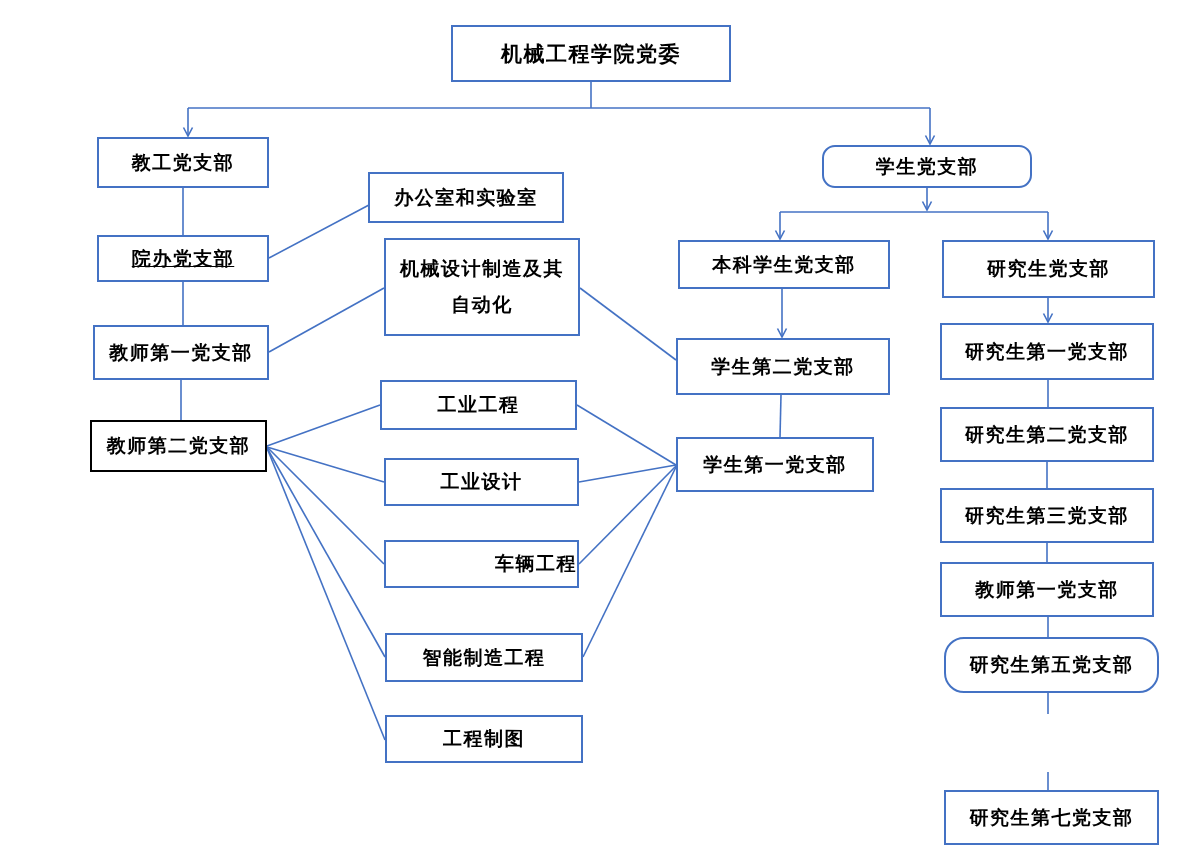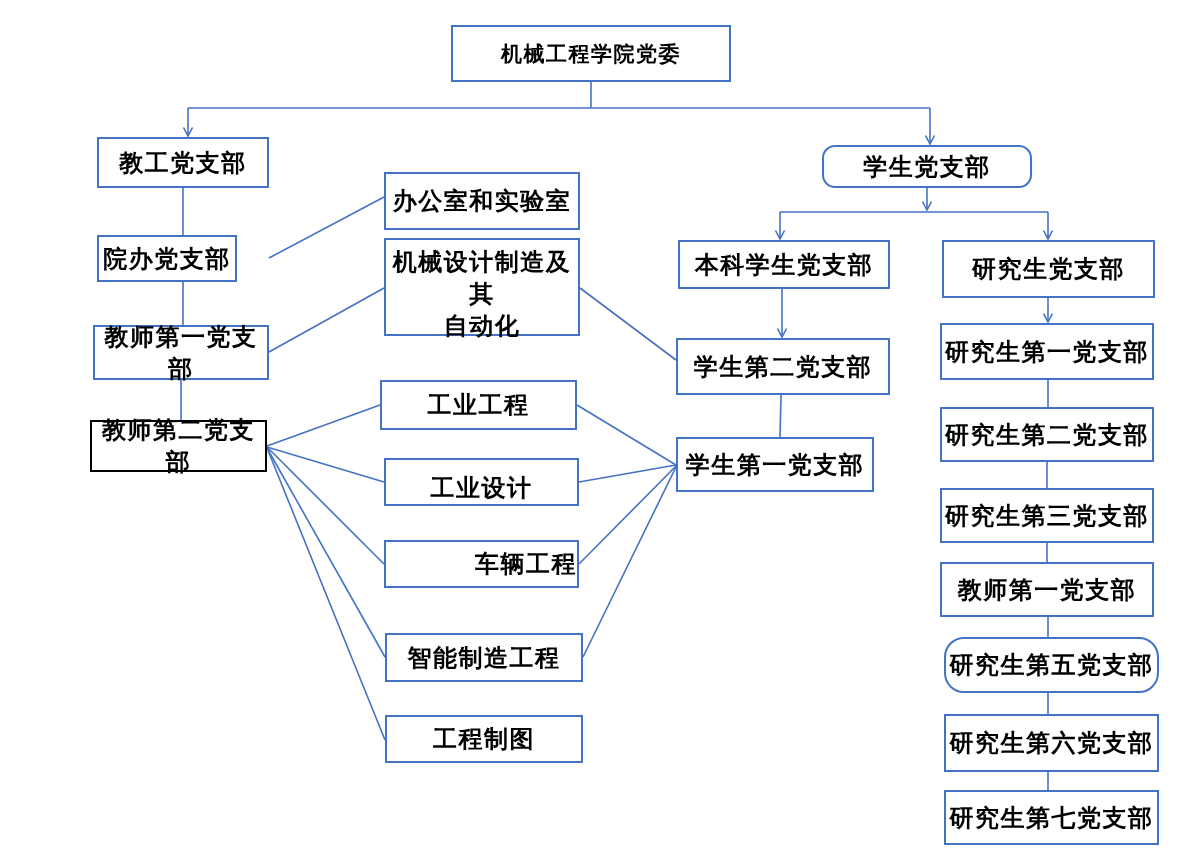--- a/index.html
+++ b/index.html
@@ -8,32 +8,32 @@
   }
   html,body{margin:0;padding:0;background:var(--background);}
   .canvas{position:relative;width:1178px;height:857px;background:var(--background);
           font-family:"Liberation Sans",sans-serif;overflow:hidden;}
   svg.wires{position:absolute;left:0;top:0;z-index:1;}
   .edge{stroke:var(--line);stroke-width:1.6;fill:none;}
   .arrowhead{stroke:var(--line);stroke-width:1.6;fill:none;}
   .node{position:absolute;z-index:2;box-sizing:border-box;background:#fff;
         border:2px solid var(--box_border);display:flex;flex-direction:column;
         align-items:center;justify-content:center;text-align:center;
-        font-weight:bold;font-size:24px;letter-spacing:1.5px;color:var(--text);}
+        font-weight:bold;font-size:19px;letter-spacing:1.5px;color:var(--text);}
   .node.hl{border-color:var(--highlight_border);}
   .node.two-line{justify-content:space-evenly;padding:6px 0;}
   .n-committee{left:451px;top:25px;width:280px;height:57px;font-size:21px;}
   .n-faculty{left:97px;top:137px;width:172px;height:51px;}
-  .n-office{left:97px;top:235px;width:140px;height:47px;}
+  .n-office{left:97px;top:235px;width:172px;height:47px;text-decoration:underline;}
   .n-teacher1{left:93px;top:325px;width:176px;height:55px;}
   .n-teacher2{left:90px;top:420px;width:177px;height:52px;}
-  .n-lab{left:384px;top:172px;width:196px;height:58px;}
+  .n-lab{left:368px;top:172px;width:196px;height:51px;}
   .n-mech{left:384px;top:238px;width:196px;height:98px;}
   .n-ie{left:380px;top:380px;width:197px;height:50px;}
-  .n-id{left:384px;top:458px;width:195px;height:48px;justify-content:flex-end;}
+  .n-id{left:384px;top:458px;width:195px;height:48px;}
   .n-vehicle{left:384px;top:540px;width:195px;height:48px;align-items:flex-end;}
   .n-im{left:385px;top:633px;width:198px;height:49px;}
   .n-draw{left:385px;top:715px;width:198px;height:48px;}
   .n-student{left:822px;top:145px;width:210px;height:43px;border-radius:13px;}
   .n-ug{left:678px;top:240px;width:212px;height:49px;}
   .n-s2{left:676px;top:338px;width:214px;height:57px;}
   .n-s1{left:676px;top:437px;width:198px;height:55px;}
   .n-grad{left:942px;top:240px;width:213px;height:58px;}
   .n-g1{left:940px;top:323px;width:214px;height:57px;}
   .n-g2{left:940px;top:407px;width:214px;height:55px;}
@@ -158,20 +158,17 @@
     </div>
   <div class="node n-g3">
       <span>研究生第三党支部</span>
     </div>
   <div class="node n-g4">
       <span>教师第一党支部</span>
     </div>
   <div class="node n-g5">
       <span>研究生第五党支部</span>
     </div>
-  <div class="node n-g6">
-      <span>研究生第六党支部</span>
-    </div>
   <div class="node n-g7">
       <span>研究生第七党支部</span>
     </div>
 
 </div>
 
 </body></html>

